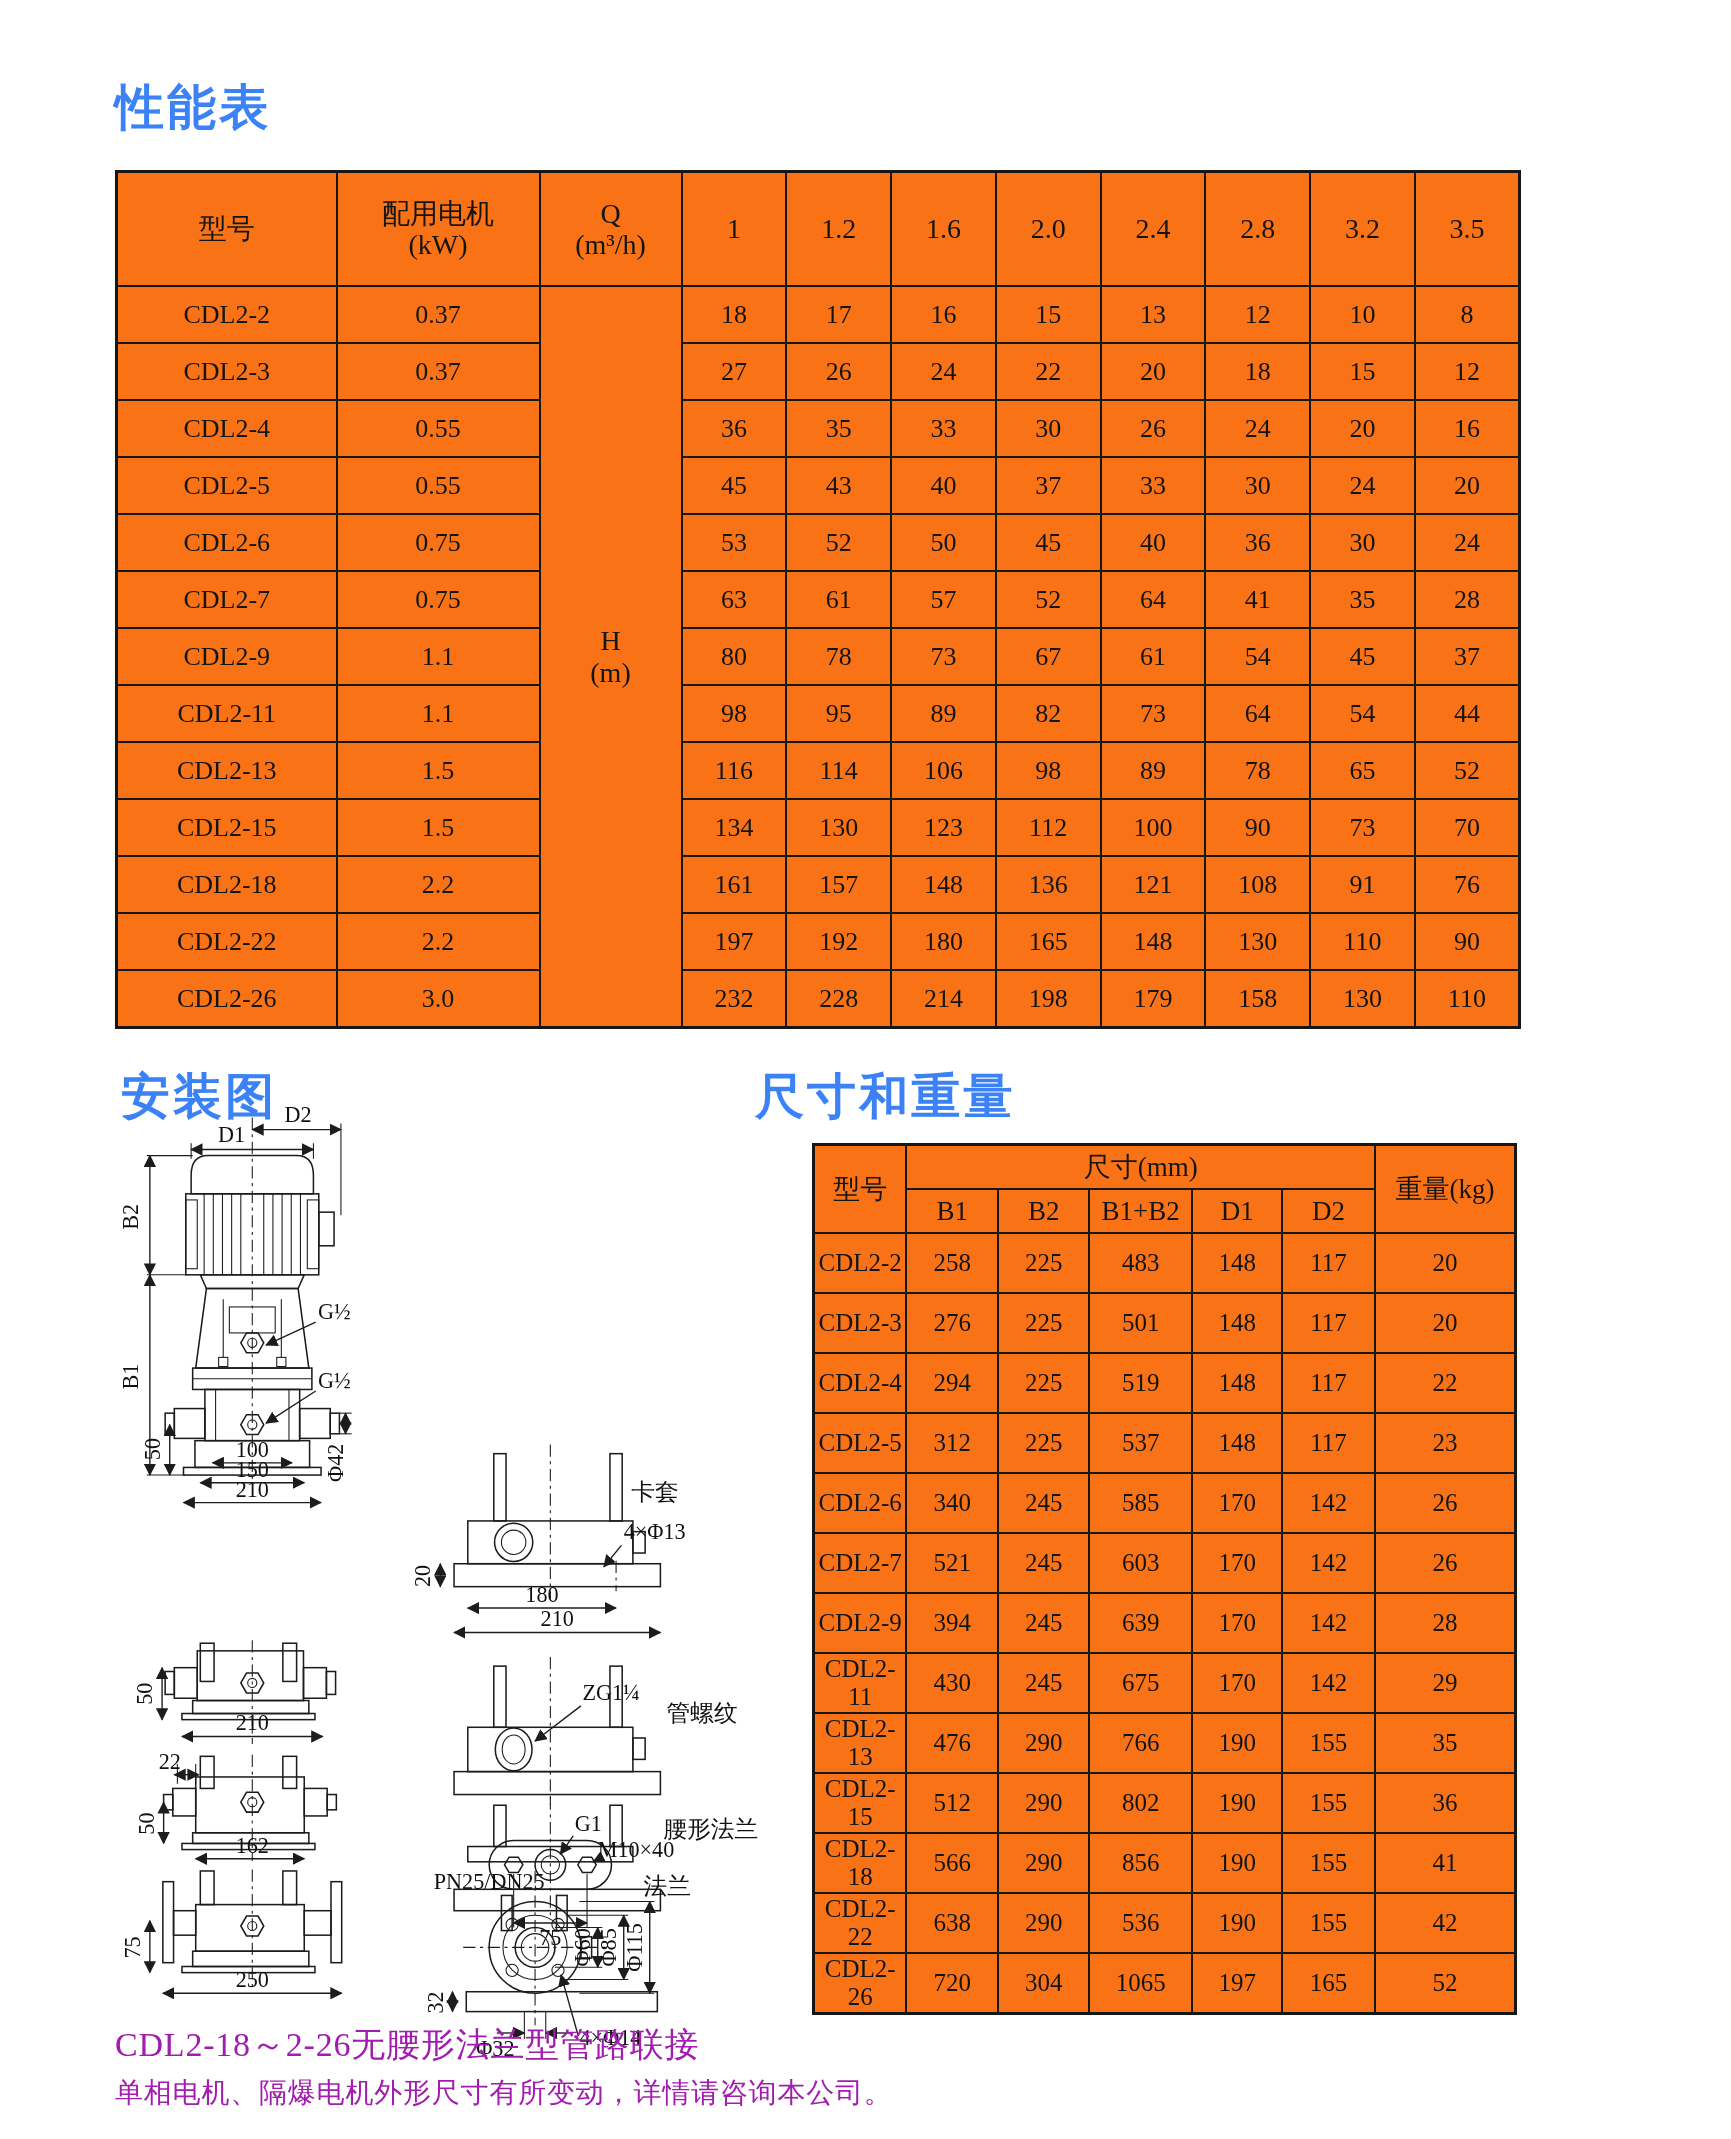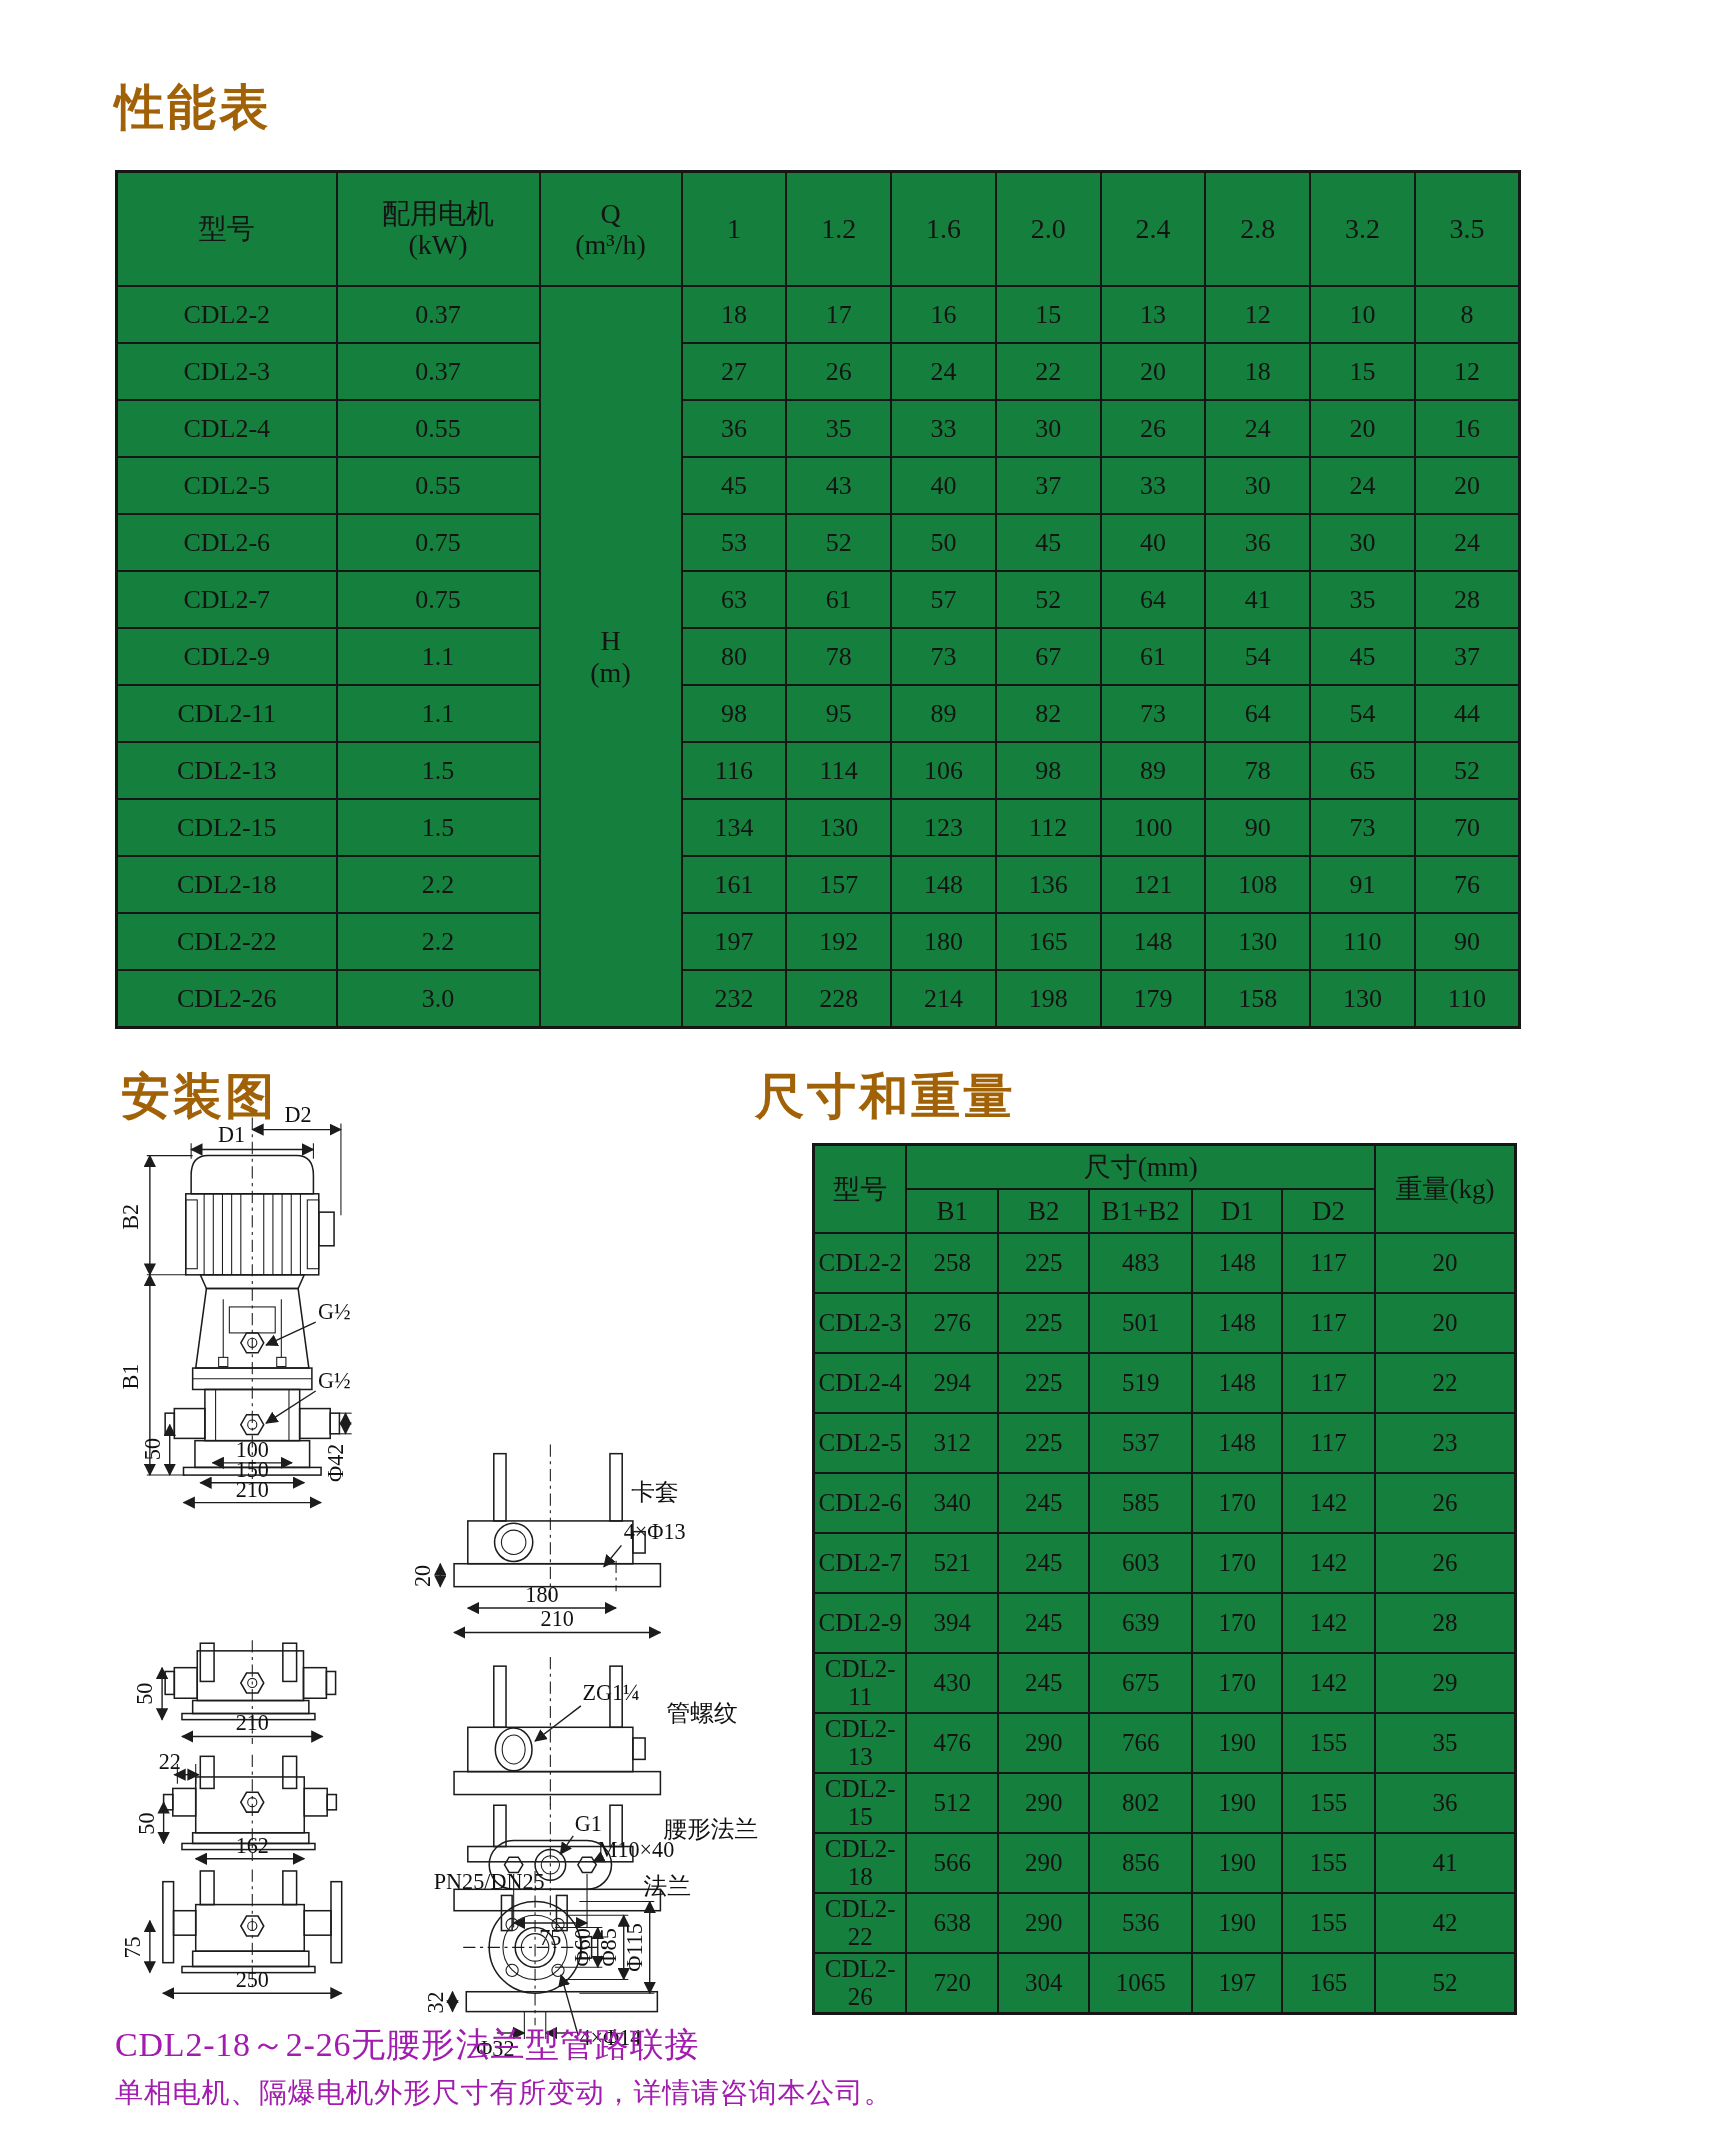--- a/index.html
+++ b/index.html
@@ -2,23 +2,23 @@
 <html style="font-size:12.2px"><head>
 <meta charset="utf-8">
 <style>
   html,body{margin:0;padding:0;}
   body{
     position:relative;width:1732px;height:2140px;background:#ffffff;
     font-family:"Liberation Serif", serif;color:#141414;overflow:hidden;
   }
   .title{
     position:absolute;font-family:"Liberation Sans", sans-serif;
-    font-weight:bold;font-size:49px;letter-spacing:3.1px;color:#a16207;
+    font-weight:bold;font-size:49px;letter-spacing:3.1px;color:#3b82f6;
   }
-  table{border-collapse:collapse;position:absolute;table-layout:fixed;background:#15803d;}
+  table{border-collapse:collapse;position:absolute;table-layout:fixed;background:#f97316;}
   table{border:3.8px solid #161616;}
   td,th{
     border:2.3px solid #161616;text-align:center;vertical-align:middle;
     padding:0;font-weight:normal;line-height:1.12;overflow:hidden;
   }
   #perf-table{left:115px;top:170px;width:1406px;}
   #perf-table th{height:112px;font-size:28px;}
   #perf-table td{height:55px;font-size:26px;}
   #perf-table .hm{font-size:28px;}
   #dims-table{left:812px;top:1143px;width:705px;}

